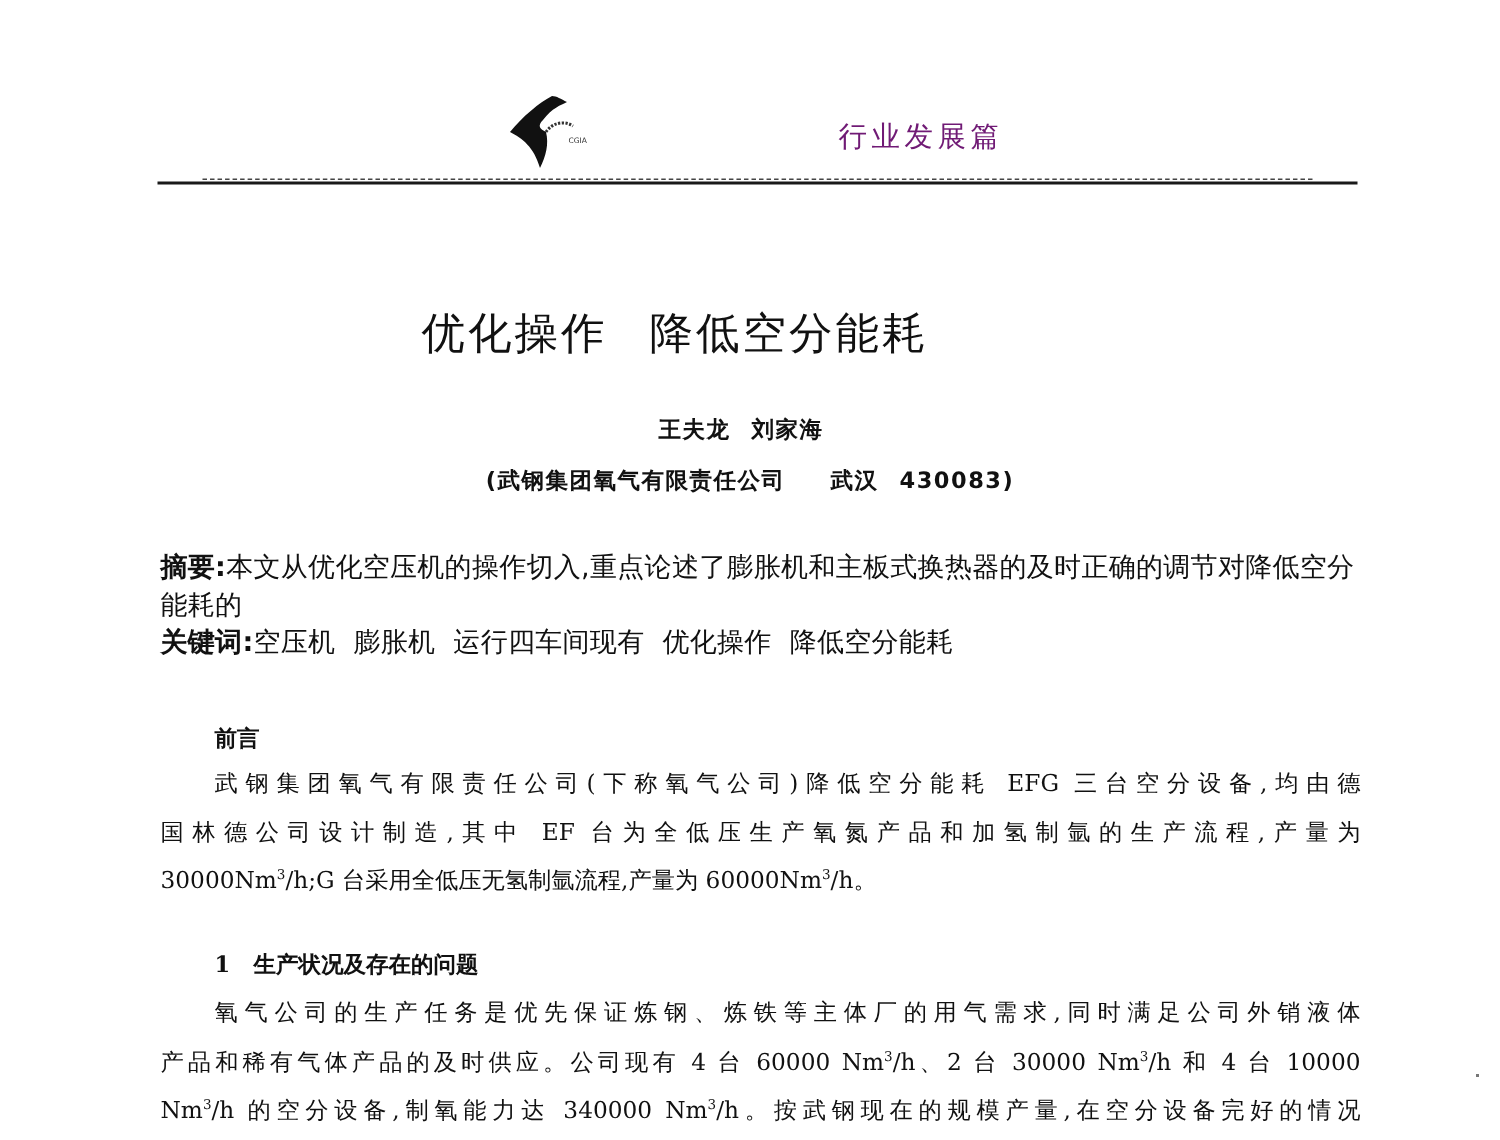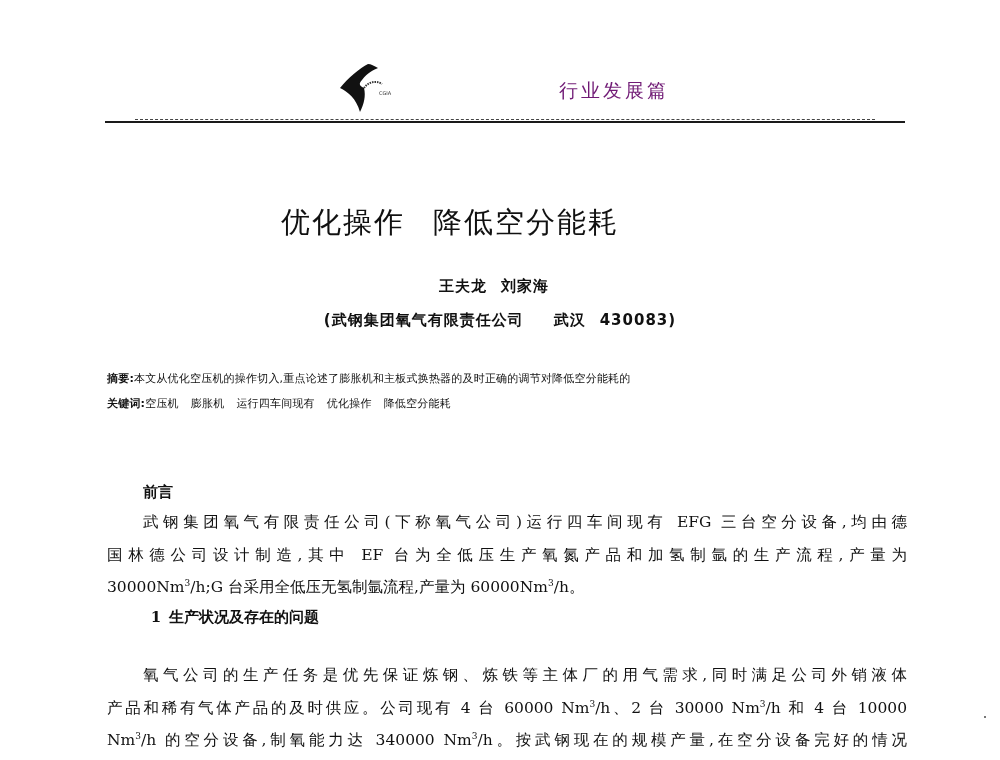--- a/index.html
+++ b/index.html
@@ -82,21 +82,21 @@
     font-size: 15px;
     letter-spacing: 1px;
   }
   .affil .gap { display: inline-block; width: 30px; }
   .affil .gap2 { display: inline-block; width: 14px; }
   .abs {
     position: absolute;
     left: 107px;
     width: 800px;
     font-family: "DejaVu Sans", sans-serif;
-    font-size: 11px;
+    font-size: 18px;
     line-height: 25px;
     letter-spacing: 0.2px;
   }
   .abs .lab { font-weight: bold; }
   .kw-gap { display: inline-block; width: 12px; }
   .section-h {
     position: absolute;
     left: 143px;
     font-family: "DejaVu Sans", sans-serif;
     font-weight: bold;
@@ -141,22 +141,22 @@
 <div class="affil">
   <span>(武钢集团氧气有限责任公司</span><span class="gap"></span><span>武汉</span><span class="gap2"></span><span>430083)</span>
 </div>
 
 <div class="abs" style="top:366px;">
   <div><span class="lab">摘要:</span><span>本文从优化空压机的操作切入,重点论述了膨胀机和主板式换热器的及时正确的调节对降低空分能耗的</span></div>
   <div><span class="lab">关键词:</span><span>空压机</span><span class="kw-gap"></span><span>膨胀机</span><span class="kw-gap"></span><span>运行四车间现有</span><span class="kw-gap"></span><span>优化操作</span><span class="kw-gap"></span><span>降低空分能耗</span></div>
 </div>
 
 <div class="section-h" style="top:483px;">前言</div>
-<div class="body-line first" style="top:512px;">武钢集团氧气有限责任公司(下称氧气公司)运行四车间现有 EFG 三台空分设备,均由德</div>
+<div class="body-line first" style="top:512px;">武钢集团氧气有限责任公司(下称氧气公司)降低空分能耗 EFG 三台空分设备,均由德</div>
 <div class="body-line" style="top:545px;">国林德公司设计制造,其中 EF 台为全低压生产氧氮产品和加氢制氩的生产流程,产量为</div>
 <div class="body-line last" style="top:577px;"><span>30000Nm</span><sup>3</sup><span>/h;G 台采用全低压无氢制氩流程,产量为 60000Nm</span><sup>3</sup><span>/h。</span></div>
 
-<div class="section-h" style="top:608px;text-align:center;"><span class="num">1</span><span>生产状况及存在的问题</span></div>
+<div class="section-h" style="top:634px;"><span class="num">1</span><span>生产状况及存在的问题</span></div>
 <div class="body-line first" style="top:665px;">氧气公司的生产任务是优先保证炼钢、炼铁等主体厂的用气需求,同时满足公司外销液体</div>
 <div class="body-line" style="top:698px;"><span>产品和稀有气体产品的及时供应。公司现有 4 台 60000 Nm</span><sup>3</sup><span>/h、2 台 30000 Nm</span><sup>3</sup><span>/h 和 4 台 10000</span></div>
 <div class="body-line" style="top:730px;"><span>Nm</span><sup>3</sup><span>/h 的空分设备,制氧能力达 340000 Nm</span><sup>3</sup><span>/h。按武钢现在的规模产量,在空分设备完好的情况</span></div>
 
 <div class="speck" style="left:984px; top:716px;"></div>
 
 </body></html>

